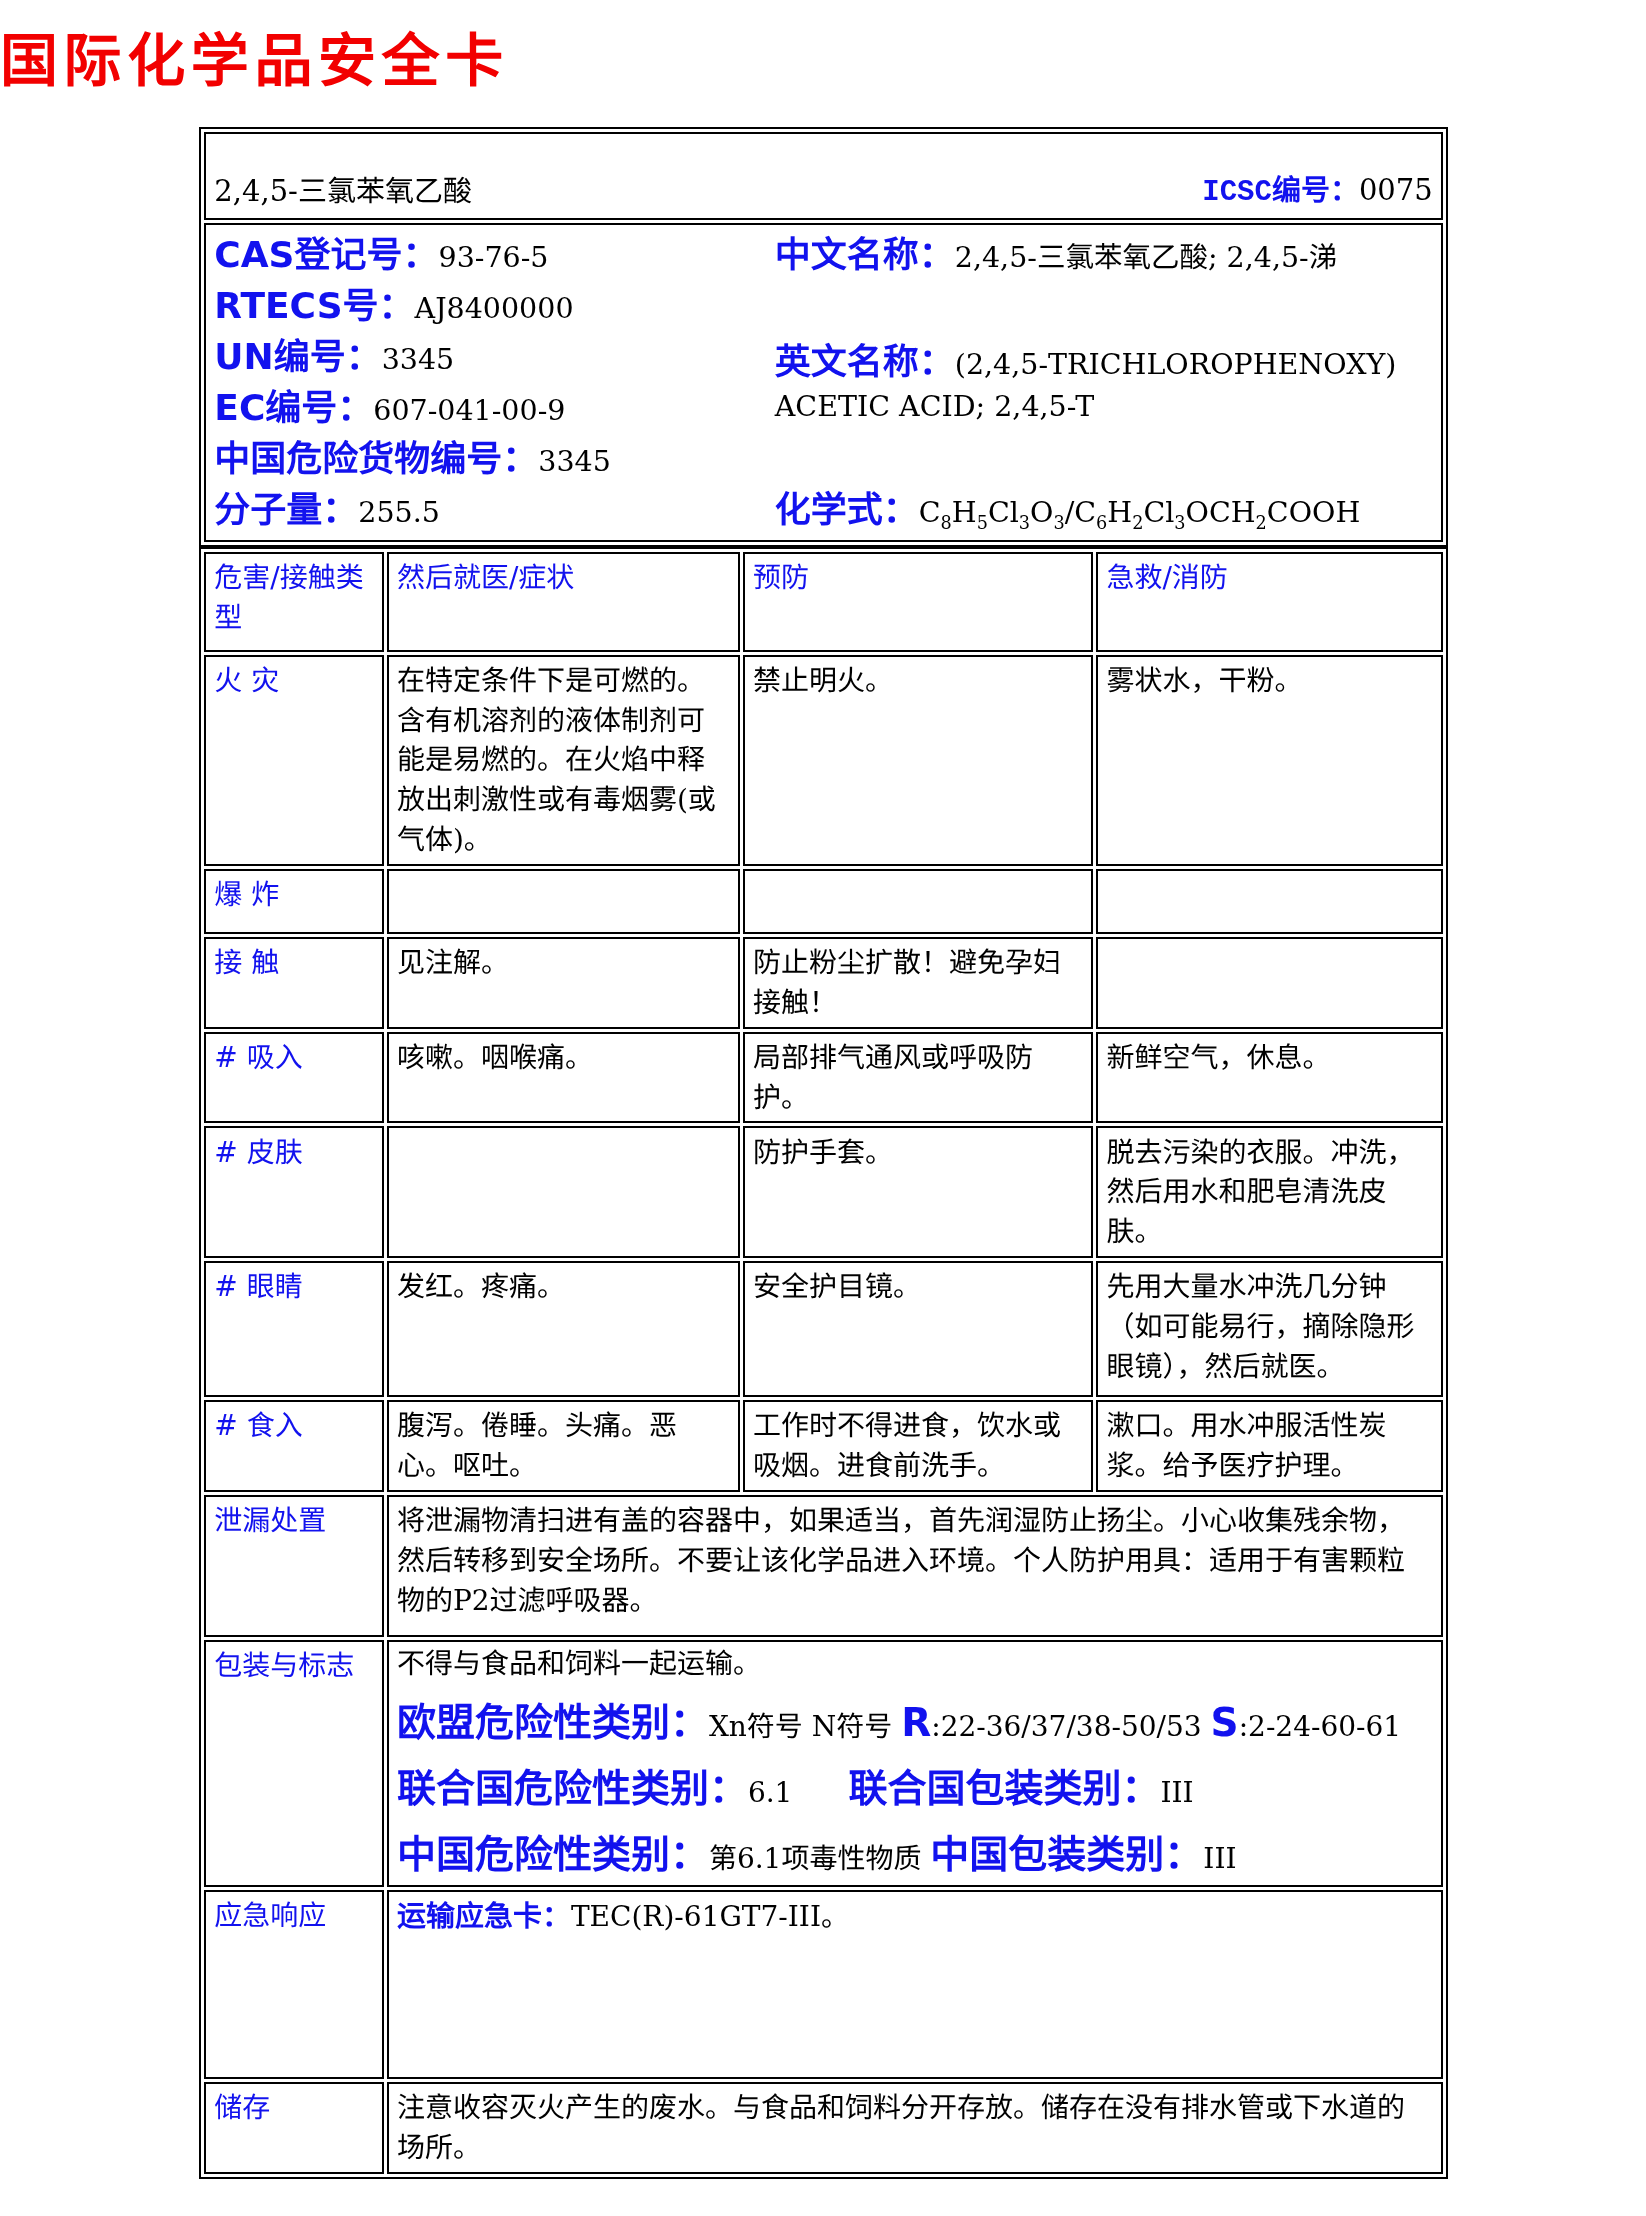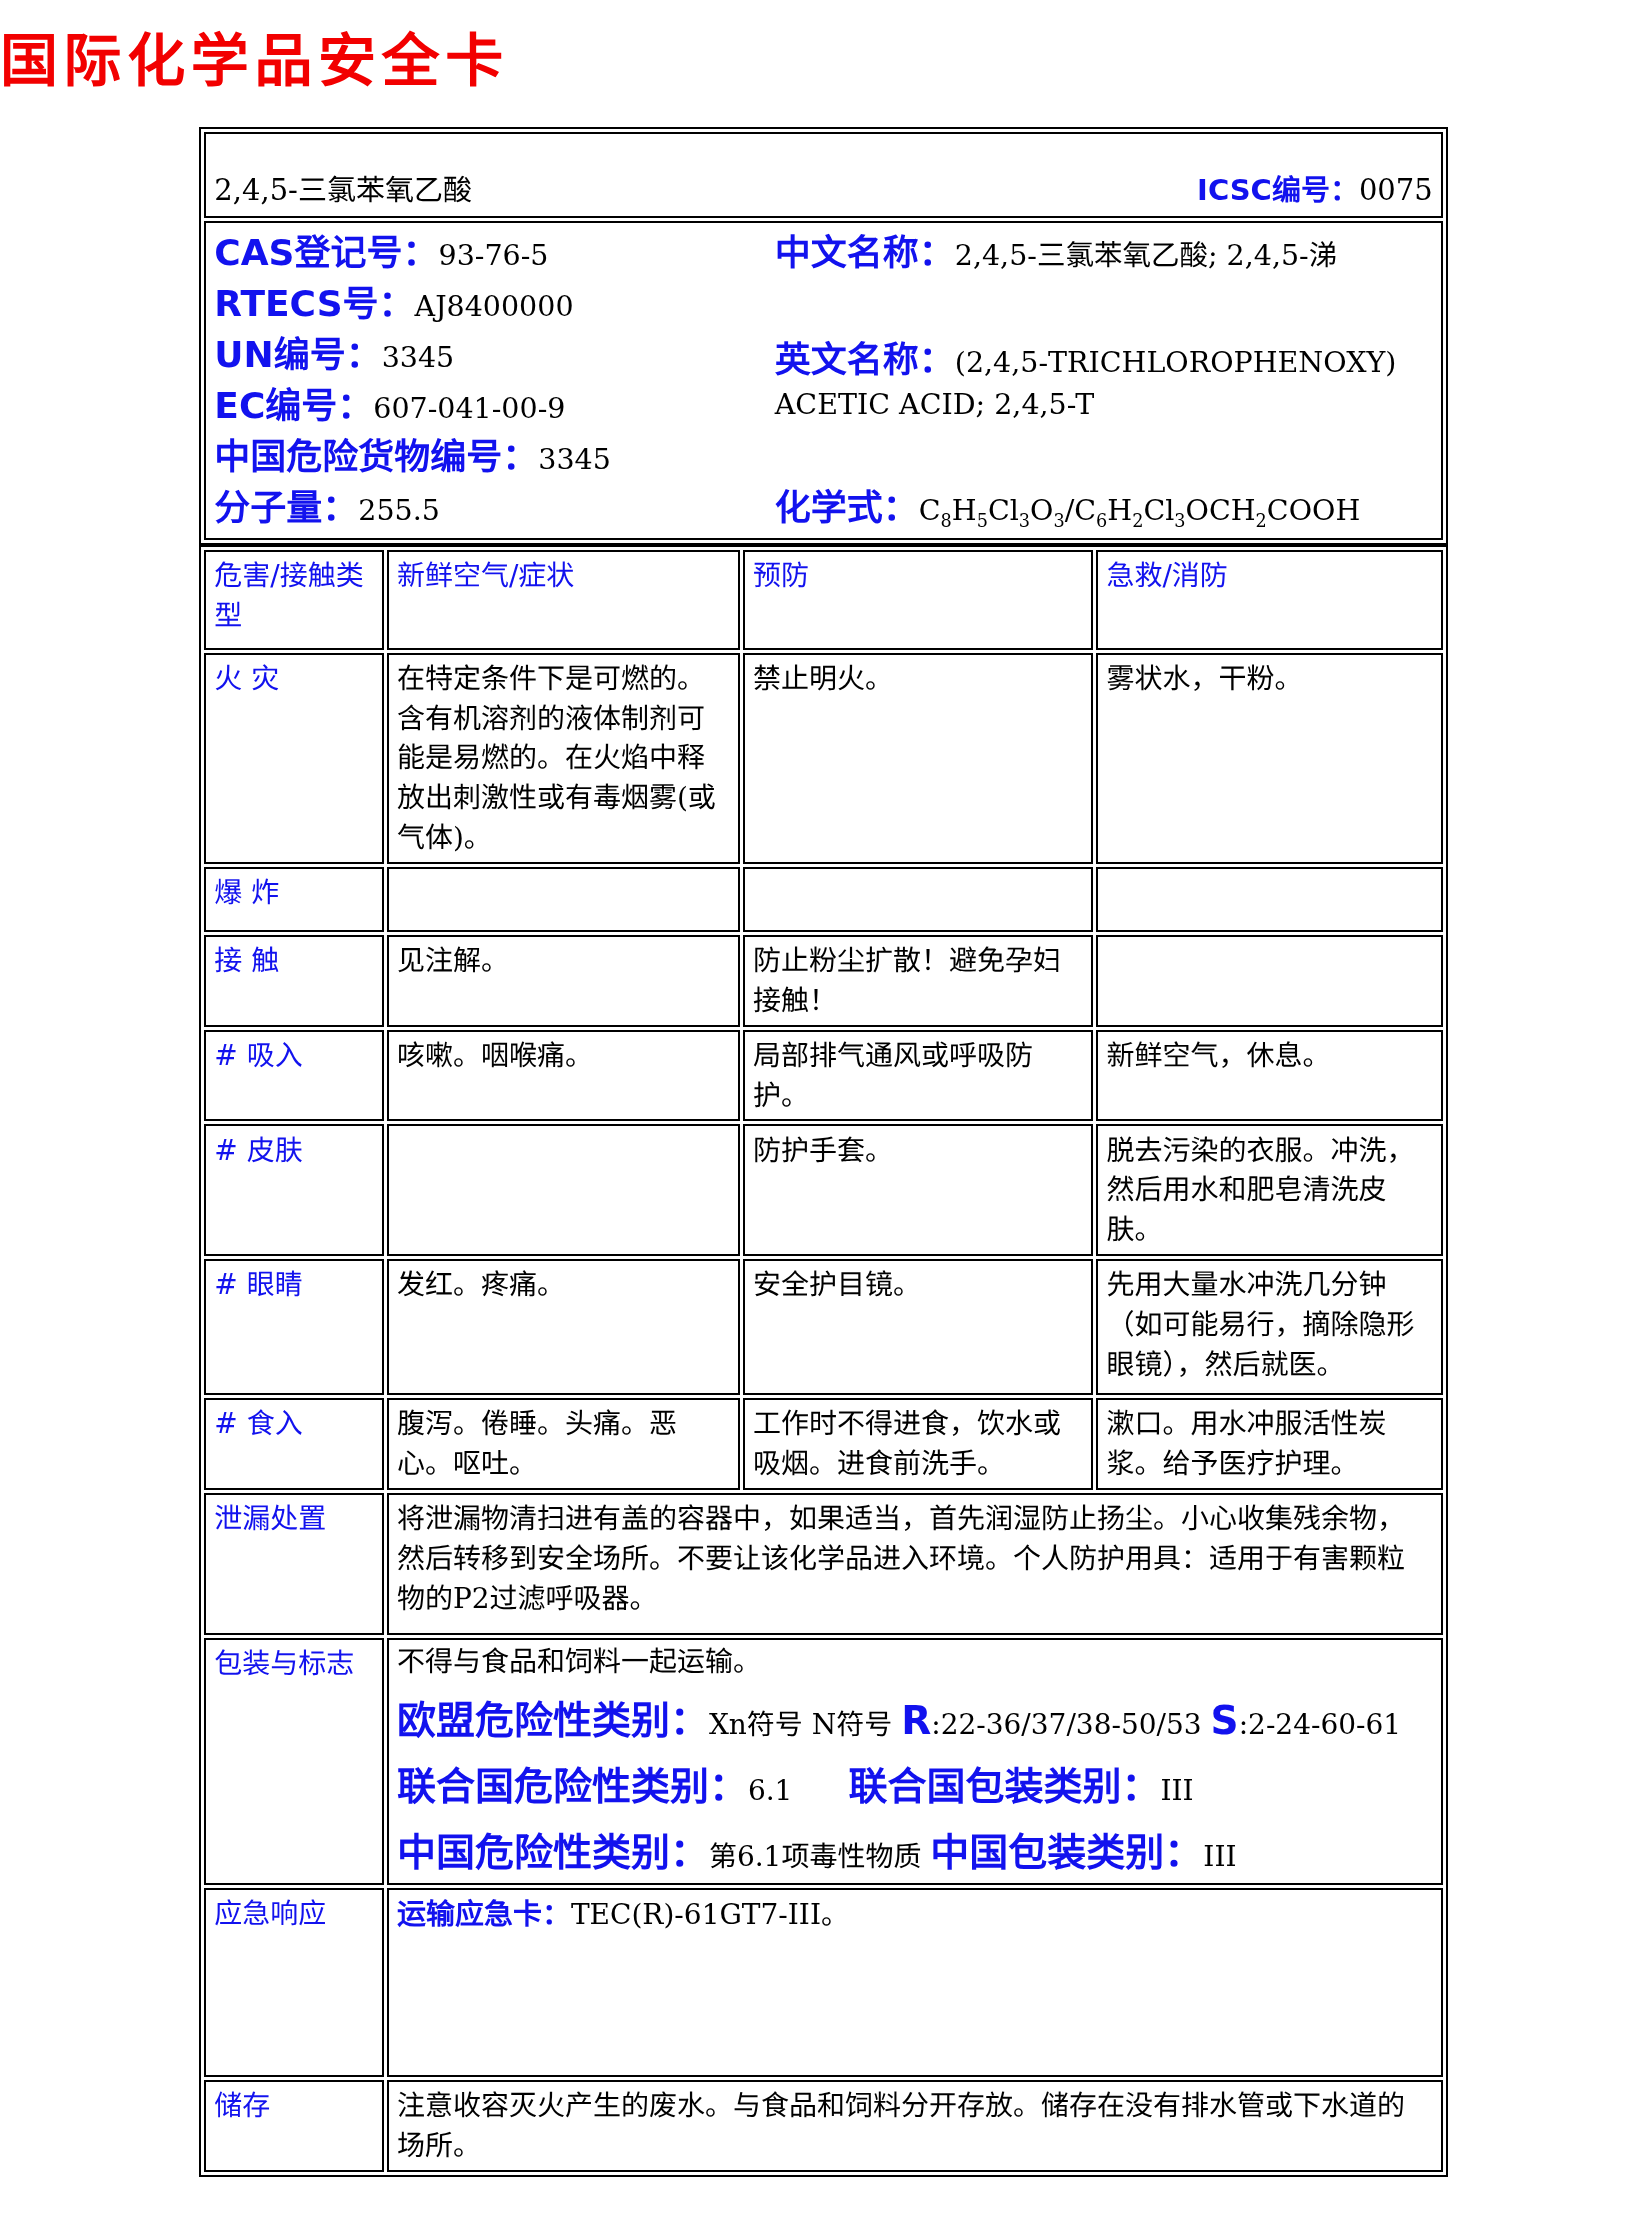--- a/index.html
+++ b/index.html
@@ -38,21 +38,21 @@
   .info-table{margin-bottom:3.5px;}
   .blue-label{
     color:var(--blue);font-weight:bold;
     font-family:"DejaVu Sans","Liberation Sans",sans-serif;
   }
   
   .name-cell{height:61px;vertical-align:middle;}
   .name-row{display:flex;justify-content:space-between;align-items:center;margin-top:32px;}
   .substance-name{font-size:29px;}
   .icsc{font-size:29px;white-space:nowrap;}
-  .icsc .blue-label{font-size:29px;}
+  .icsc .blue-label{font-size:29px;font-family:Liberation Mono, monospace;}
   .id-cell{height:259px;}
   .id-grid{display:flex;height:100%;}
   .id-col{display:flex;flex-direction:column;justify-content:space-between;}
   .id-col.left{width:46%;}
   .id-col.right{width:54%;}
   .id-line{font-size:28.5px;}
   .id-line .blue-label{font-size:36px;margin-top:24px;}
   sub{font-size:62%;line-height:0;}
   
   .hazard-table th{
@@ -125,21 +125,21 @@
   <table class="tbl hazard-table">
     <colgroup>
       <col style="width:14.6%">
       <col style="width:28.7%">
       <col style="width:28.5%">
       <col style="width:28.2%">
     </colgroup>
     <tbody>
         <tr class="r-header">
       <th>危害/接触类型</th>
-      <th>新鲜空气/症状</th>
+      <th>然后就医/症状</th>
       <th>预防</th>
       <th>急救/消防</th>
     </tr>
 
     <tr class="r-fire">
       <td class="row-label">火 灾</td>
       <td>在特定条件下是可燃的。含有机溶剂的液体制剂可能是易燃的。在火焰中释放出刺激性或有毒烟雾(或气体)。</td>
       <td>禁止明火。</td>
       <td>雾状水，干粉。</td>
     </tr>

